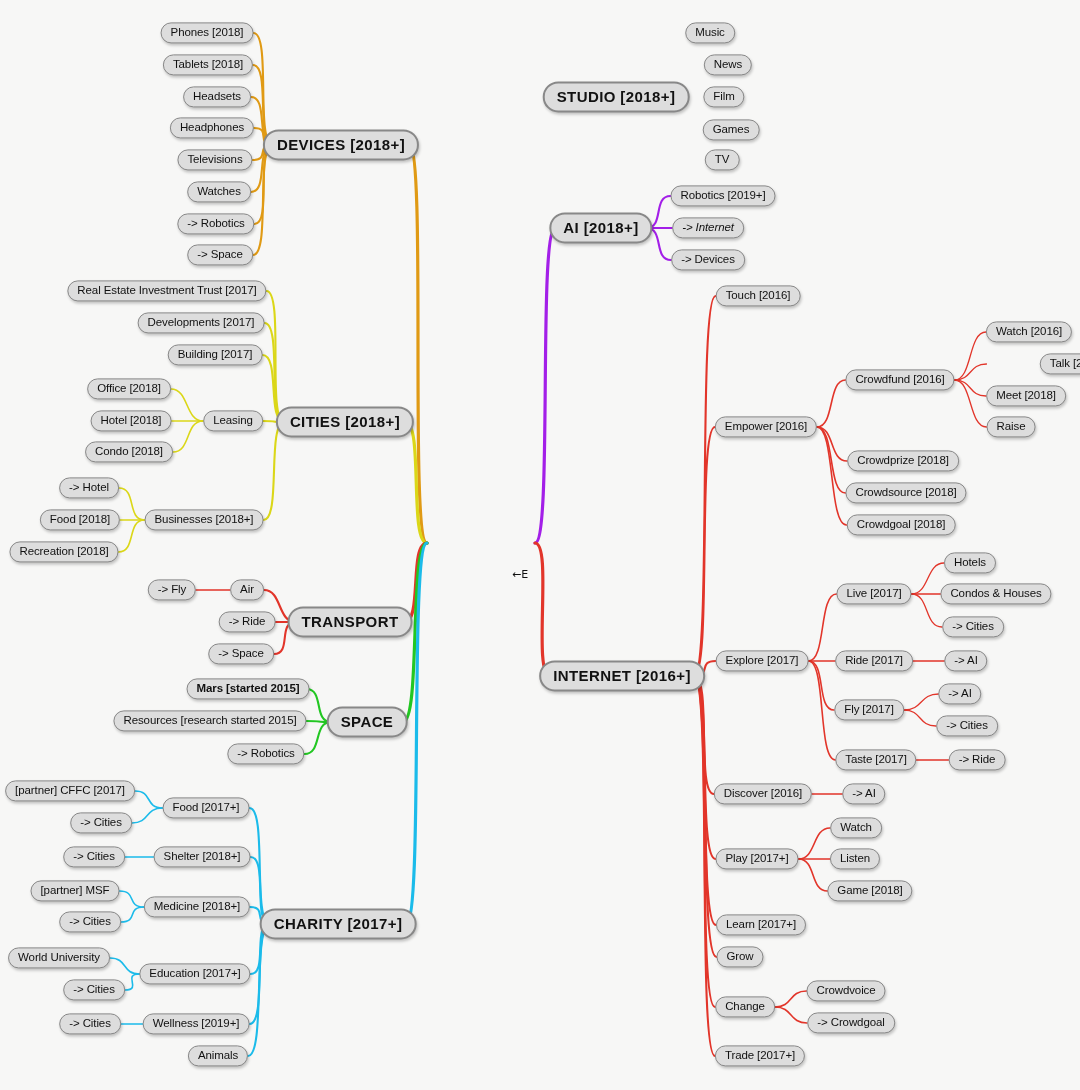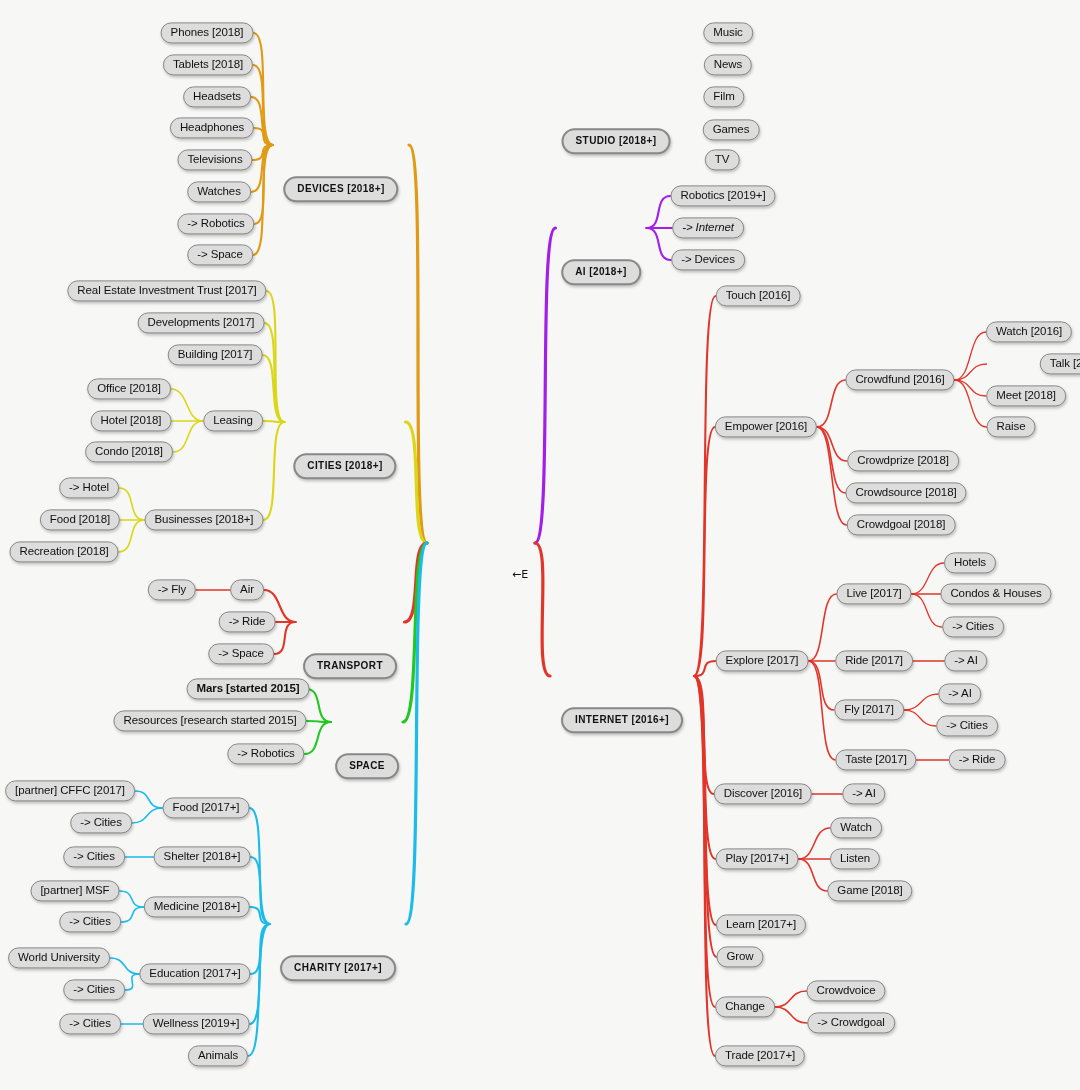--- a/index.html
+++ b/index.html
@@ -24,25 +24,24 @@
     font-size:11.5px;
     line-height:1.15;
     white-space:nowrap;
     display:flex;align-items:center;justify-content:center;
     padding:3px 9px;
     box-shadow:1px 2px 3px rgba(0,0,0,0.22);
     letter-spacing:-0.1px;
   }
   .node.main{
     font-weight:bold;
-    font-size:10px;
+    font-size:15px;
     letter-spacing:0.4px;
     padding:5px 12px;
     border-width:2.2px;
-    margin-top:44px;
   }
   .node.root{
     font-weight:bold;
     font-size:14px;
     letter-spacing:0.3px;
     padding:8px 14px;
     border-radius:14px;
     text-align:center;
     white-space:pre-line;
     flex-direction:column;
@@ -193,21 +192,21 @@
     <div class="node c-charity" style="left: 197px; top: 907px;">Medicine [2018+]</div>
     <div class="node c-charity" style="left: 75px; top: 891px;">[partner] MSF</div>
     <div class="node c-charity" style="left: 90px; top: 922px;">-&gt; Cities</div>
     <div class="node c-charity" style="left: 195px; top: 974px;">Education [2017+]</div>
     <div class="node c-charity" style="left: 59px; top: 958px;">World University</div>
     <div class="node c-charity" style="left: 94px; top: 990px;">-&gt; Cities</div>
     <div class="node c-charity" style="left: 196px; top: 1024px;">Wellness [2019+]</div>
     <div class="node c-charity" style="left: 90px; top: 1024px;">-&gt; Cities</div>
     <div class="node c-charity" style="left: 218px; top: 1056px;">Animals</div>
     <div class="node c-studio main" style="left: 616px; top: 97px;">STUDIO [2018+]</div>
-    <div class="node c-studio" style="left: 728px; top: 33px; text-align: right;">Music</div>
+    <div class="node c-studio" style="left: 710px; top: 33px; text-align: right;">Music</div>
     <div class="node c-studio" style="left: 728px; top: 65px;">News</div>
     <div class="node c-studio" style="left: 724px; top: 97px;">Film</div>
     <div class="node c-studio" style="left: 731px; top: 130px; text-align: center;">Games</div>
     <div class="node c-studio" style="left: 722px; top: 160px;">TV</div>
     <div class="node c-ai main" style="left: 601px; top: 228px;">AI [2018+]</div>
     <div class="node c-ai" style="left: 723px; top: 196px;">Robotics [2019+]</div>
     <div class="node c-ai" style="left: 708px; top: 228px; font-style: italic;">-&gt; Internet</div>
     <div class="node c-ai" style="left: 708px; top: 260px;">-&gt; Devices</div>
     <div class="node c-internet main" style="left: 622px; top: 676px;">INTERNET [2016+]</div>
     <div class="node c-internet" style="left: 758px; top: 296px;">Touch [2016]</div>

